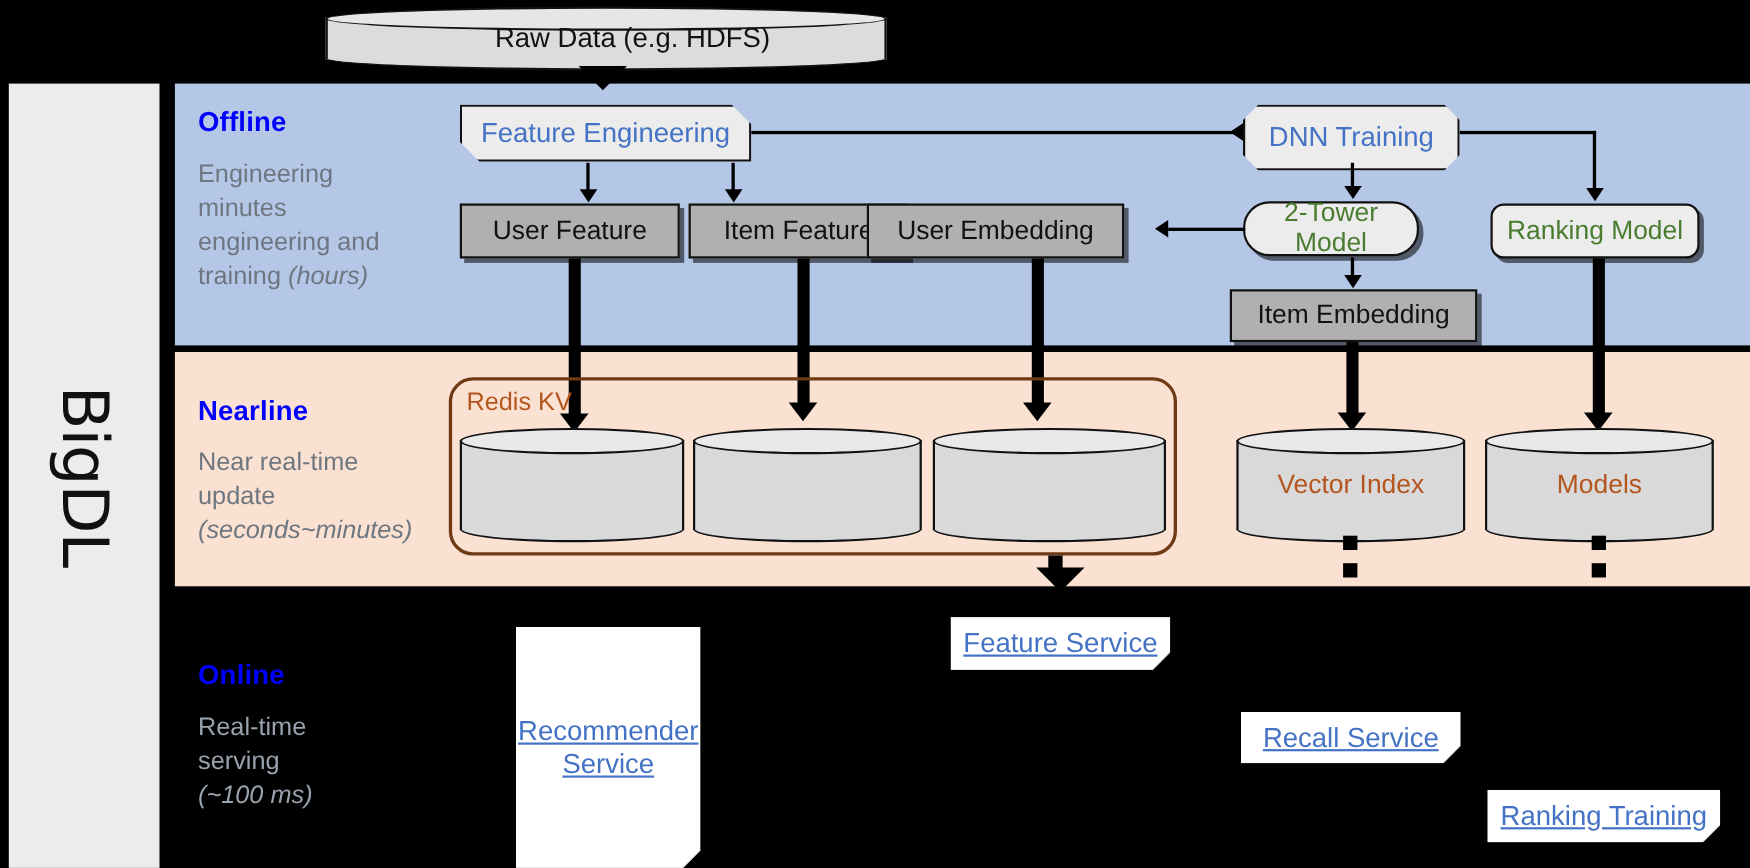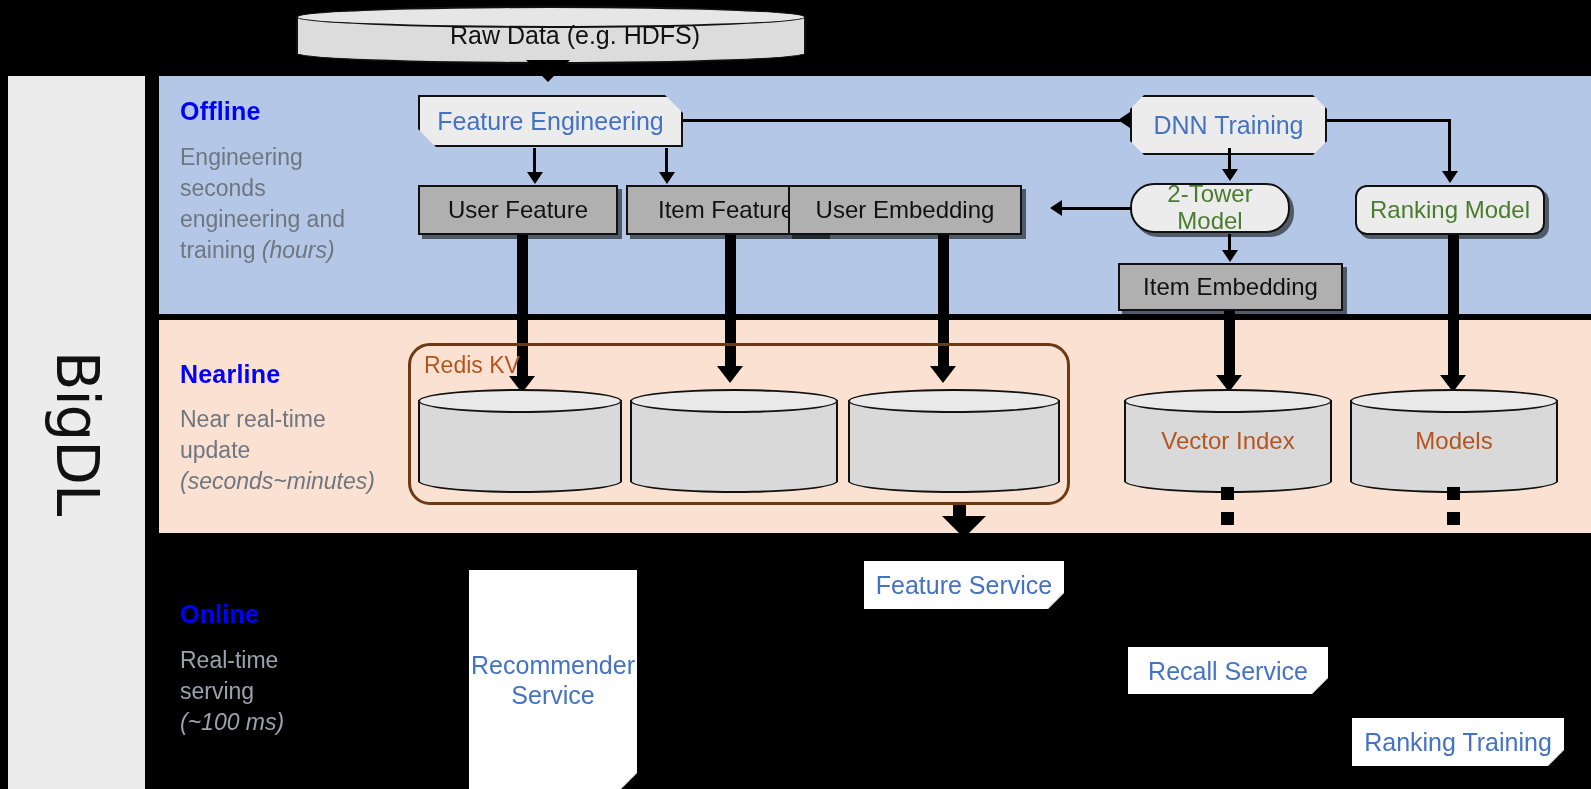--- a/index.html
+++ b/index.html
@@ -39,21 +39,21 @@
   
   .flag-box{background:#ececec;border:2.5px solid #111;color:#4472c4;font-size:25px;
     box-shadow:4px 4px 0 rgba(0,0,0,.5);}
   .flag-a{clip-path:polygon(0 0, calc(100% - 18px) 0, 100% 18px, 100% 100%, 18px 100%, 0 calc(100% - 18px));}
   .flag-b{clip-path:polygon(14px 0, calc(100% - 14px) 0, 100% 14px, 100% calc(100% - 14px),
           calc(100% - 14px) 100%, 14px 100%, 0 calc(100% - 14px), 0 14px);}
 
   
   .doc{position:absolute;background:#fff;color:#4472c4;font-size:25px;display:flex;
     align-items:center;justify-content:center;text-align:center;line-height:1.2;
-    clip-path:polygon(0 0,100% 0,100% calc(100% - 16px),calc(100% - 16px) 100%,0 100%);}
+    clip-path:polygon(0 0,100% 0,100% calc(100% - 16px),calc(100% - 16px) 100%,0 100%);text-decoration:underline;}
   .doc .fold{position:absolute;right:0;bottom:0;width:17px;height:17px;background:#c9c9c9;
     clip-path:polygon(100% 0,100% 100%,0 100%);}
 
   
   .cyl{position:absolute;}
   .cyl .body{position:absolute;left:0;right:0;top:11px;bottom:11px;background:#d9d9d9;
     border-left:2.5px solid #111;border-right:2.5px solid #111;}
   .cyl .bot{position:absolute;left:0;right:0;bottom:0;height:24px;background:#d9d9d9;
     border:2.5px solid #111;border-radius:50%/50%;box-sizing:border-box;}
   .cyl .cap{position:absolute;left:0;right:0;top:0;height:24px;background:#e9e9e9;
@@ -109,21 +109,21 @@
     <div class="rd-top"></div>
     <div class="rd-lbl">Raw Data (e.g. HDFS)</div>
   </div>
 
   <div class="thin" style="left:545px;top:62px;width:6px;height:16px;"></div>
   <div class="ah-wide" style="left:526px;top:60px;"></div>
 
   <div class="band-head" style="left:180px;top:97px;">Offline</div>
   <div class="band-sub" style="left:180px;top:142px;">
     <div>Engineering</div>
-    <div>seconds</div>
+    <div>minutes</div>
     <div>engineering and</div>
     <div><span>training </span><span class="it">(hours)</span></div>
   </div>
 
   <div class="band-head" style="left:180px;top:360px;">Nearline</div>
   <div class="band-sub" style="left:180px;top:404px;width:240px;">
     <div>Near real-time</div>
     <div>update</div>
     <div class="it">(seconds~minutes)</div>
   </div>

